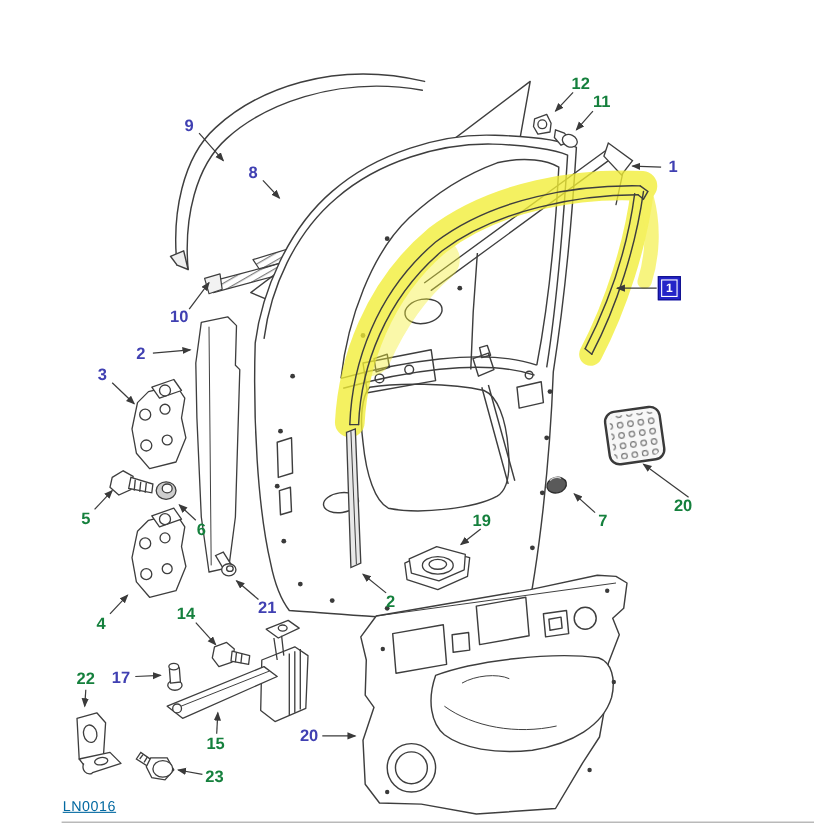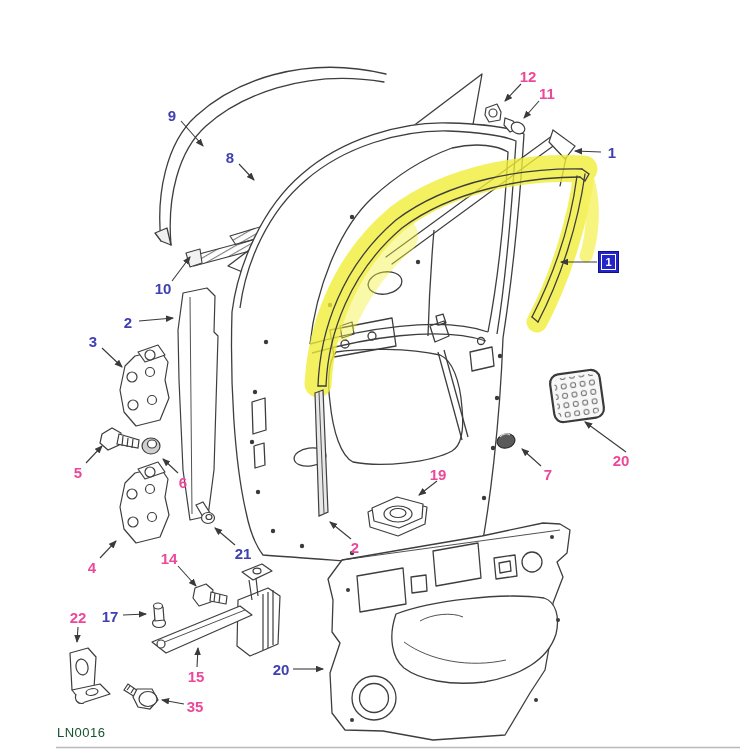--- a/index.html
+++ b/index.html
@@ -7,24 +7,24 @@
     position:relative;width:750px;height:750px;background:#ffffff;overflow:hidden;
     font-family:"Liberation Sans",sans-serif;
   }
   #stage svg{position:absolute;left:0;top:0;}
   .part-label{
     position:absolute;transform:translate(-50%,-50%);
     font:bold 15px "Liberation Sans",sans-serif;letter-spacing:0;
     white-space:nowrap;user-select:none;
   }
   .lbl-blue{color:#4040b2;}
-  .lbl-green{color:#ec4899;}
+  .lbl-green{color:#15803d;}
   .drawing-code{
     position:absolute;left:57px;top:725px;
-    font:13px "Liberation Sans",sans-serif;color:#14532d;letter-spacing:.5px;
+    font:13px "Liberation Sans",sans-serif;color:#0369a1;letter-spacing:.5px;text-decoration:underline;
   }
   .badge{
     position:absolute;left:598px;top:251px;width:21px;height:22px;
     background:#2424c8;border:1px solid #10108c;box-sizing:border-box;
     display:flex;align-items:center;justify-content:center;cursor:pointer;
   }
   .badge-inner{
     width:15px;height:16px;border:1px solid #ffffff;box-sizing:border-box;
     display:flex;align-items:center;justify-content:center;
   }
@@ -309,21 +309,21 @@
 <span class="part-label lbl-blue" style="left:93px;top:341px">3</span>
 <span class="part-label lbl-green" style="left:78px;top:472px">5</span>
 <span class="part-label lbl-green" style="left:183px;top:482px">6</span>
 <span class="part-label lbl-green" style="left:92px;top:567px">4</span>
 <span class="part-label lbl-blue" style="left:243px;top:553px">21</span>
 <span class="part-label lbl-green" style="left:169px;top:558px">14</span>
 <span class="part-label lbl-green" style="left:355px;top:547px">2</span>
 <span class="part-label lbl-blue" style="left:110px;top:616px">17</span>
 <span class="part-label lbl-green" style="left:78px;top:617px">22</span>
 <span class="part-label lbl-green" style="left:196px;top:676px">15</span>
-<span class="part-label lbl-green" style="left:195px;top:706px">35</span>
+<span class="part-label lbl-green" style="left:195px;top:706px">23</span>
 <span class="part-label lbl-blue" style="left:281px;top:669px">20</span>
 <span class="part-label lbl-green" style="left:438px;top:474px">19</span>
 <span class="part-label lbl-green" style="left:548px;top:474px">7</span>
 <span class="part-label lbl-green" style="left:621px;top:460px">20</span>
 
 <div class="badge">
   <div class="badge-inner">
     <span>1</span>
   </div>
 </div>

